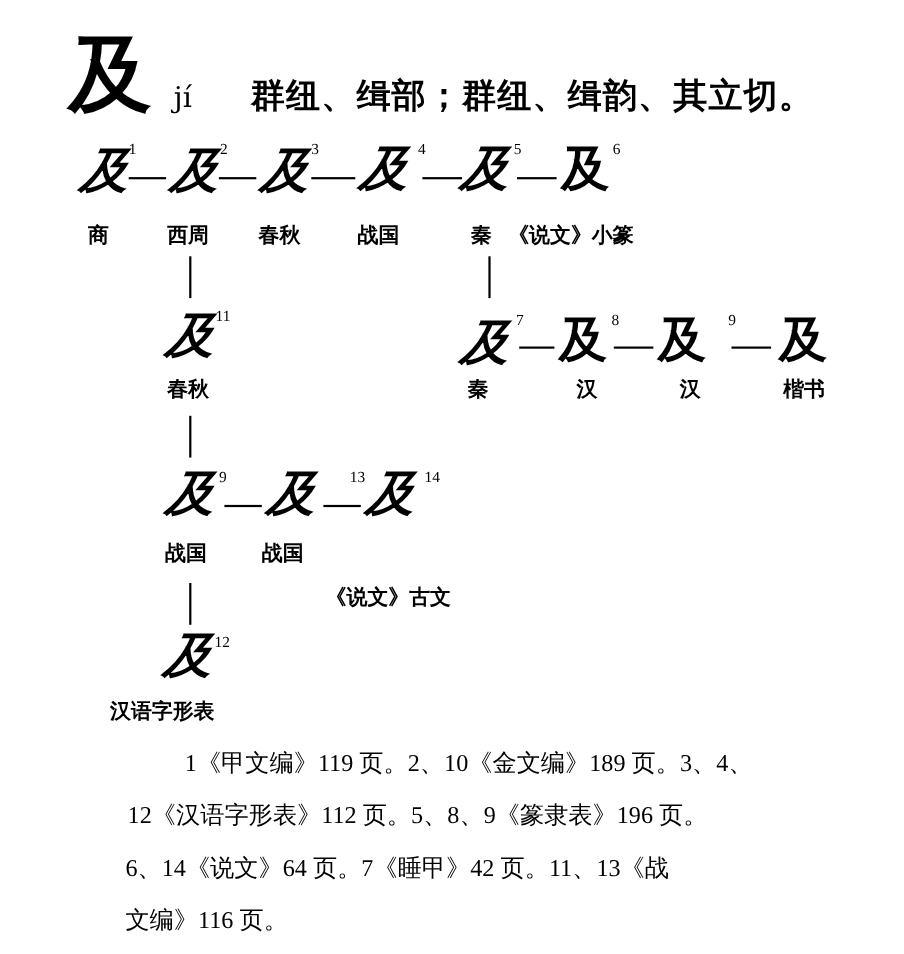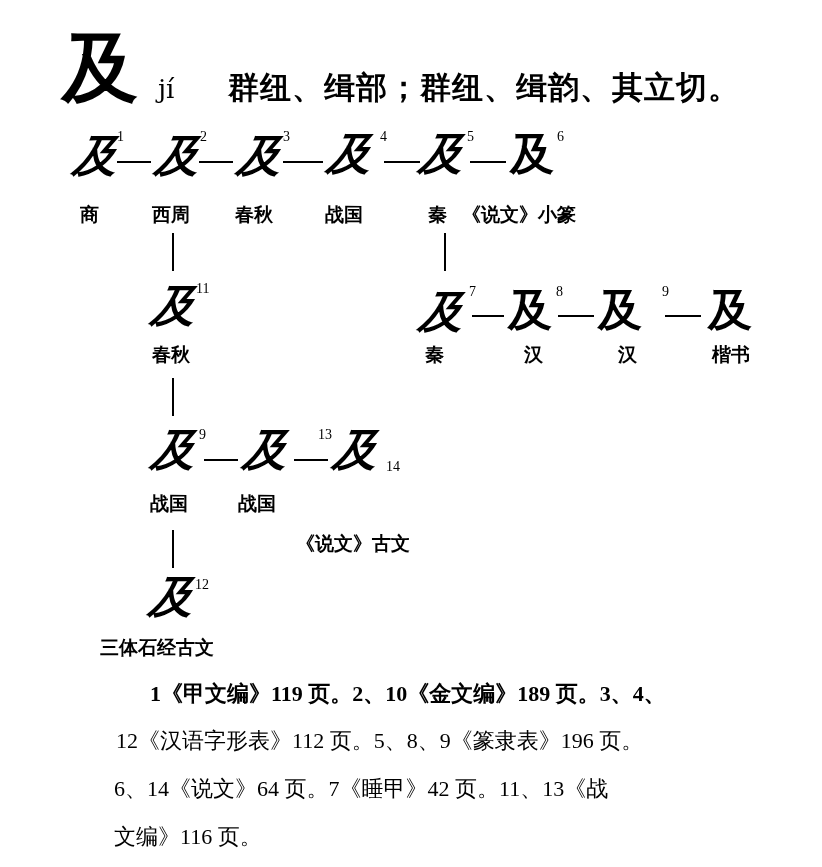--- a/index.html
+++ b/index.html
@@ -93,33 +93,33 @@
 <div>
   <div class="abs glyph ancient" style="left:152px;top:428px;">及</div>
   <div class="abs num" style="left:199px;top:428px;">9</div>
   <div class="abs dash" style="left:204px;top:459px;width:34px;"></div>
 
   <div class="abs glyph ancient" style="left:244px;top:428px;">及</div>
   <div class="abs num" style="left:290px;top:428px;margin-left:28px;">13</div>
   <div class="abs dash" style="left:294px;top:459px;width:34px;"></div>
 
   <div class="abs glyph ancient" style="left:334px;top:428px;">及</div>
-  <div class="abs num" style="left:386px;top:428px;margin-top:32px;">14</div>
+  <div class="abs num" style="left:386px;top:428px;">14</div>
 
   <div class="abs label" style="left:150px;top:494px;">战国</div>
   <div class="abs label" style="left:238px;top:494px;">战国</div>
   <div class="abs label" style="left:296px;top:494px;margin-top:40px;">《说文》古文</div>
 </div>
 
 <div class="abs vline" style="left:172px;top:530px;height:38px;"></div>
 
 <div>
   <div class="abs glyph ancient" style="left:150px;top:575px;">及</div>
   <div class="abs num" style="left:195px;top:578px;">12</div>
-  <div class="abs label" style="left:100px;top:638px;">三体石经古文</div>
+  <div class="abs label" style="left:100px;top:638px;">汉语字形表</div>
 </div>
 
 <div>
-  <div class="abs note" style="left:150px;top:683px;font-weight:bold;">1《甲文编》119 页。2、10《金文编》189 页。3、4、</div>
+  <div class="abs note" style="left:168px;top:683px;">1《甲文编》119 页。2、10《金文编》189 页。3、4、</div>
   <div class="abs note" style="left:116px;top:730px;">12《汉语字形表》112 页。5、8、9《篆隶表》196 页。</div>
   <div class="abs note" style="left:114px;top:778px;font-family:Liberation Serif, serif;">6、14《说文》64 页。7《睡甲》42 页。11、13《战</div>
   <div class="abs note" style="left:114px;top:826px;">文编》116 页。</div>
 </div>
 
 </body></html>

